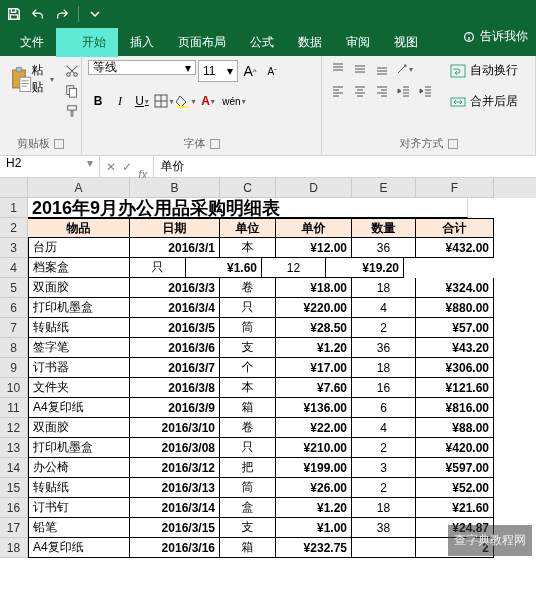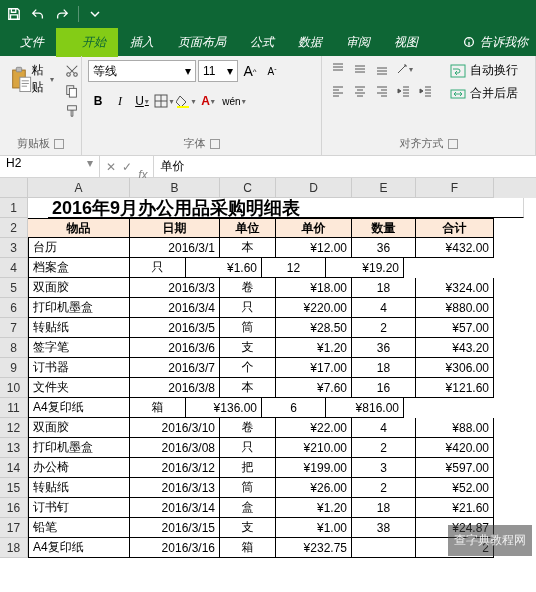--- a/index.html
+++ b/index.html
@@ -5,79 +5,79 @@
 * { margin: 0; padding: 0; box-sizing: border-box; font-family: "Microsoft YaHei", sans-serif; }
 body { background: #fff; width: 536px; height: 592px; overflow: hidden; font-size: 12px; }
 
 
 .titlebar { background: #0e6635; height: 28px; display: flex; align-items: center; padding: 0 6px; gap: 8px; }
 .titlebar .qat-icon { width: 16px; height: 16px; display: flex; align-items: center; justify-content: center; color: #fff; }
 .titlebar svg { stroke: #fff; fill: none; stroke-width: 1.5; }
 .titlebar .sep { width: 1px; height: 16px; background: rgba(255,255,255,0.3); }
 
 
-.tabs { background: #0e6635; height: 28px; display: flex; align-items: center; padding-left: 8px; font-style: italic; }
+.tabs { background: #0e6635; height: 28px; display: flex; align-items: flex-start; padding-left: 8px; }
 .tab { color: #fff; padding: 6px 12px; cursor: pointer; font-size: 12px; }
-.tab.active { background: #84cc16; color: #0e6635; padding-left: 26px; }
+.tab.active { background: #5eead4; color: #0e6635; padding-left: 26px; }
 .tab-tell { display: flex; align-items: center; gap: 4px; margin-left: auto; padding-right: 8px; color: #fff; }
 .tab-tell svg { stroke: #fff; }
 
 
 .ribbon { background: #f1f1f1; height: 100px; border-bottom: 1px solid #d4d4d4; display: flex; }
 .group { border-right: 1px solid #d4d4d4; padding: 4px 6px; display: flex; flex-direction: column; }
 .group-body { flex: 1; display: flex; align-items: flex-start; gap: 4px; }
 .group-label { text-align: center; font-size: 11px; color: #666; padding-top: 2px; display: flex; justify-content: center; align-items: center; gap: 4px; }
 .group-label .launcher { width: 10px; height: 10px; border: 1px solid #999; position: relative; }
 
 .paste-btn { display: flex; align-items: center; padding: 2px 4px; cursor: pointer; }
 .paste-btn .icon { width: 28px; height: 32px; }
 .small-btns { display: flex; flex-direction: column; gap: 2px; margin-top: 2px; }
 .small-btn { width: 20px; height: 18px; display: flex; align-items: center; justify-content: center; cursor: pointer; }
 
 .font-group .row1 { display: flex; gap: 2px; margin-bottom: 4px; }
-.font-name { width: 108px; height: 22px; border: 1px solid #ababab; background: #fff; display: flex; align-items: center; padding: 0 4px; font-size: 12px; }
+.font-name { width: 108px; height: 15px; border: 1px solid #ababab; background: #fff; display: flex; align-items: center; padding: 0 4px; font-size: 12px; }
 .font-name .dd { margin-left: auto; }
 .font-size { width: 40px; height: 22px; border: 1px solid #ababab; background: #fff; display: flex; align-items: center; padding: 0 4px; }
 .font-size .dd { margin-left: auto; }
 .fbtn { width: 20px; height: 22px; display: flex; align-items: center; justify-content: center; cursor: pointer; font-size: 12px; }
 .font-group .row2 { display: flex; gap: 2px; }
 .fbtn.b { font-weight: bold; }
 .fbtn.i { font-style: italic; font-family: serif; }
 .fbtn.u { text-decoration: underline; }
 .fbtn .dd { font-size: 8px; color: #666; margin-left: 1px; }
 
 .align-group .row1, .align-group .row2 { display: flex; gap: 2px; margin-bottom: 4px; }
 .abtn { width: 20px; height: 18px; display: flex; align-items: center; justify-content: center; cursor: pointer; }
-.align-right-col { display: flex; flex-direction: column; gap: 2px; margin-left: 6px; }
+.align-right-col { display: flex; flex-direction: column; gap: 10px; margin-left: 6px; }
 .wrap-btn { display: flex; align-items: center; gap: 4px; padding: 2px 4px; cursor: pointer; font-size: 12px; }
 
 
 .formula-row { height: 22px; border-bottom: 1px solid #d4d4d4; display: flex; align-items: stretch; background: #fff; }
 .name-box { width: 100px; border-right: 1px solid #d4d4d4; display: flex; align-items: flex-start; padding: 0 6px; font-size: 12px; }
 .name-box .dd { margin-left: auto; color: #888; }
 .fx-btns { display: flex; align-items: center; padding: 0 6px; gap: 6px; border-right: 1px solid #d4d4d4; color: #888; }
 .fx-label { font-style: italic; margin-top: 16px; }
 .formula-input { flex: 1; display: flex; align-items: center; padding: 0 6px; font-size: 12px; }
 
 
 .sheet { position: relative; }
 .colhdr-row { display: flex; height: 20px; background: #e6e6e6; }
 .corner { width: 28px; border-right: 1px solid #ccc; border-bottom: 1px solid #ccc; background: #e6e6e6; }
 .colhdr { border-right: 1px solid #ccc; border-bottom: 1px solid #ccc; display: flex; align-items: center; justify-content: center; color: #333; font-size: 12px; }
 .colA { width: 102px; } .colB { width: 90px; } .colC { width: 56px; } .colD { width: 76px; } .colE { width: 64px; } .colF { width: 78px; }
 .row { display: flex; height: 20px; }
 .rowhdr { width: 28px; border-right: 1px solid #ccc; border-bottom: 1px solid #ccc; background: #e6e6e6; display: flex; align-items: center; justify-content: center; font-size: 12px; color: #333; }
 .cell { border-right: 1px solid #d4d4d4; border-bottom: 1px solid #d4d4d4; padding: 0 4px; display: flex; align-items: center; font-size: 12px; overflow: hidden; white-space: nowrap; }
 
-.title-row .merged { width: 476px; border-right: 1px solid #d4d4d4; border-bottom: 1px solid #000; font-size: 18px; font-weight: bold; padding-left: 4px; display: flex; align-items: center; margin-left: 20px; }
+.title-row .merged { width: 440px; border-right: 1px solid #d4d4d4; border-bottom: 1px solid #000; font-size: 18px; font-weight: bold; padding-left: 4px; display: flex; align-items: center; }
 .hdr-cell { background: #fde9d9; font-weight: bold; justify-content: center; border-top: 1px solid #000; border-right: 1px solid #000; border-bottom: 1px solid #000; }
 .hdr-cell:first-of-type { border-left: 1px solid #000; }
 .data .cell { border-right: 1px solid #000; border-bottom: 1px solid #000; }
 .data .cell.colA { border-left: 1px solid #000; }
-.r-right { justify-content: flex-end; }
+.r-right { justify-content: flex-end; font-weight: bold; }
 .r-center { justify-content: center; }
 
 .watermark { position: absolute; right: 4px; bottom: 2px; color: rgba(255,255,255,0.85); font-size: 12px; background: rgba(60,60,60,0.55); padding: 7px 6px; }
 </style>
 </head>
 <body>
 
 <div class="titlebar">
   <div class="qat-icon">
     <svg width="14" height="14" viewBox="0 0 16 16">
@@ -400,20 +400,21 @@
         <div class="cell colA ">文件夹</div>
         <div class="cell colB r-right">2016/3/8</div>
         <div class="cell colC r-center">本</div>
         <div class="cell colD r-right">¥7.60</div>
         <div class="cell colE r-center">16</div>
         <div class="cell colF r-right">¥121.60</div>
       </div>
       <div class="row data">
         <div class="rowhdr">11</div>
         <div class="cell colA ">A4复印纸</div>
+        <div class="cell colB r-right">2016/3/9</div>
         <div class="cell colC r-center">箱</div>
         <div class="cell colD r-right">¥136.00</div>
         <div class="cell colE r-center">6</div>
         <div class="cell colF r-right">¥816.00</div>
       </div>
       <div class="row data">
         <div class="rowhdr">12</div>
         <div class="cell colA ">双面胶</div>
         <div class="cell colB r-right">2016/3/10</div>
         <div class="cell colC r-center">卷</div>

